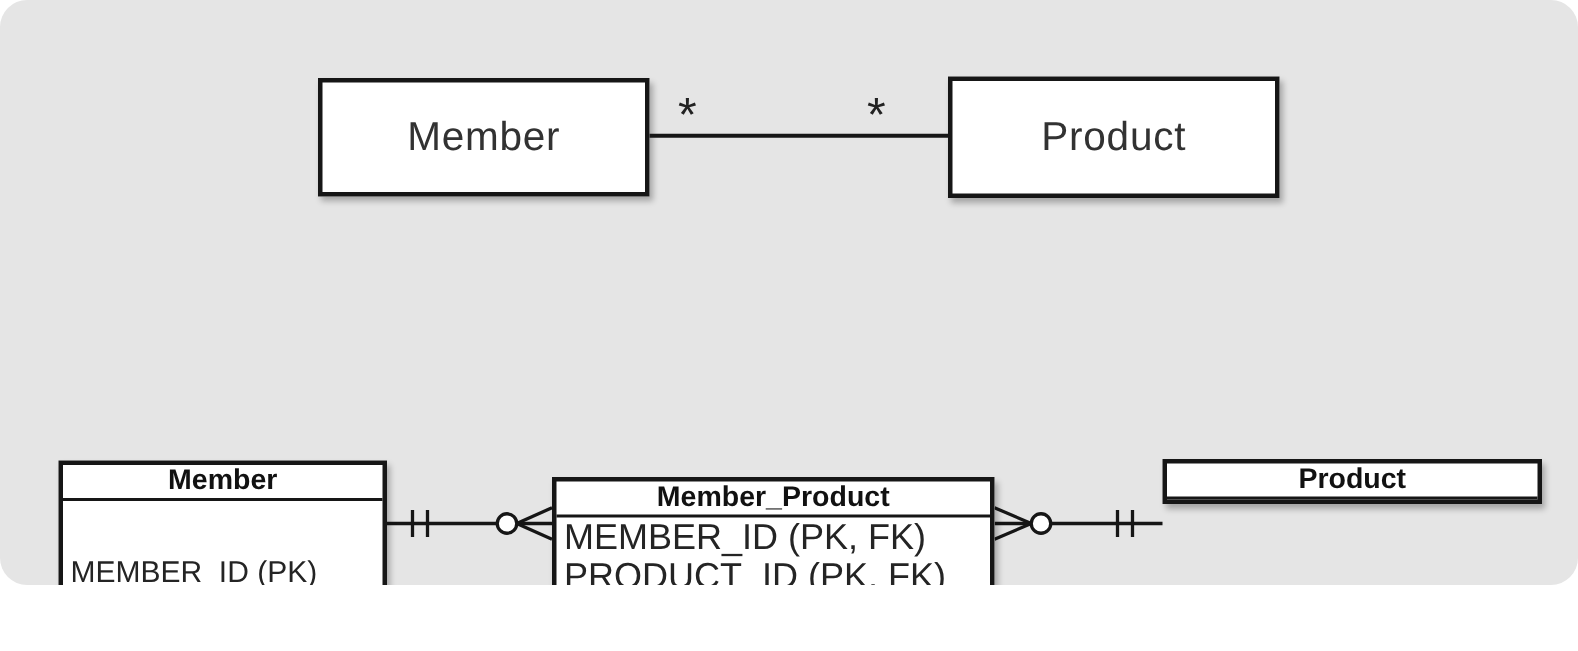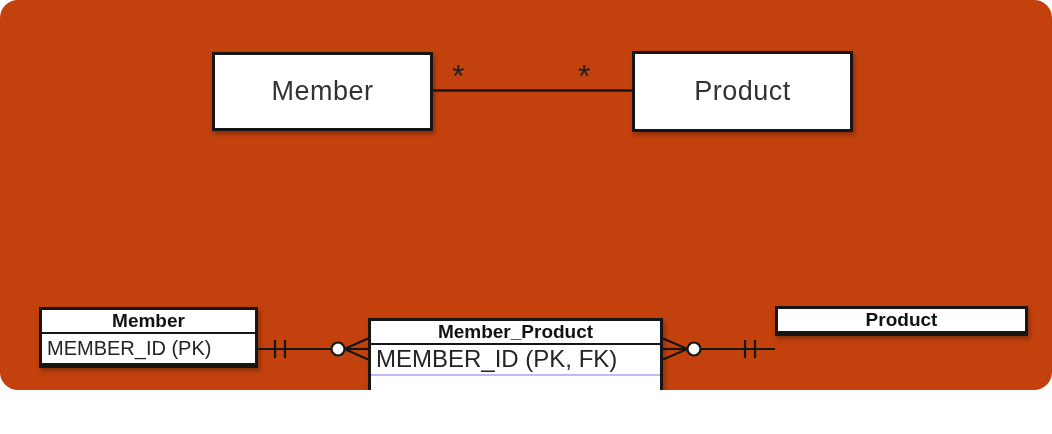--- a/index.html
+++ b/index.html
@@ -5,21 +5,21 @@
   html, body {
     margin: 0;
     padding: 0;
     background: #ffffff;
     font-family: "Liberation Sans", "DejaVu Sans", sans-serif;
   }
   #canvas {
     position: relative;
     width: 1052px;
     height: 390px;
-    background: #c2410c;
+    background: #e5e5e5;
     overflow: hidden;
     border-radius: 18px;
   }
   
   .entity-box {
     position: absolute;
     box-sizing: border-box;
     border: 3px solid #161616;
     background: #ffffff;
     box-shadow: 2px 3px 4px rgba(0,0,0,0.28);
@@ -73,20 +73,21 @@
   .erd-row {
     box-sizing: border-box;
     height: 31px;
     border-bottom: 2px solid #161616;
     font-size: 20px;
     line-height: 28px;
     color: #242424;
     padding-left: 5px;
     white-space: nowrap;
     overflow: hidden;
+    margin-top: 34px;
   }
   .erd-row.last { border-bottom: none; height: 29px; }
   .erd-body {
     box-sizing: border-box;
     border-bottom: 2px solid #c4b5fd;
     font-size: 24px;
     color: #242424;
     padding: 1px 0 2px 5px;
     white-space: nowrap;
     overflow: hidden;
@@ -152,20 +153,21 @@
 
   <div class="erd-table" id="table-member">
     <div class="erd-header">Member</div>
     <div class="erd-row">MEMBER_ID (PK)</div>
   </div>
 
   <div class="erd-table" id="table-junction">
     <div class="erd-header">Member_Product</div>
     <div class="erd-body">
       <div class="body-line">MEMBER_ID (PK, FK)</div>
+      <div class="body-line">PRODUCT_ID (PK, FK)</div>
     </div>
     <div class="erd-footer-empty"></div>
   </div>
 
   <div class="erd-table" id="table-product">
     <div class="erd-header">Product</div>
   </div>
 
 </div>
 

